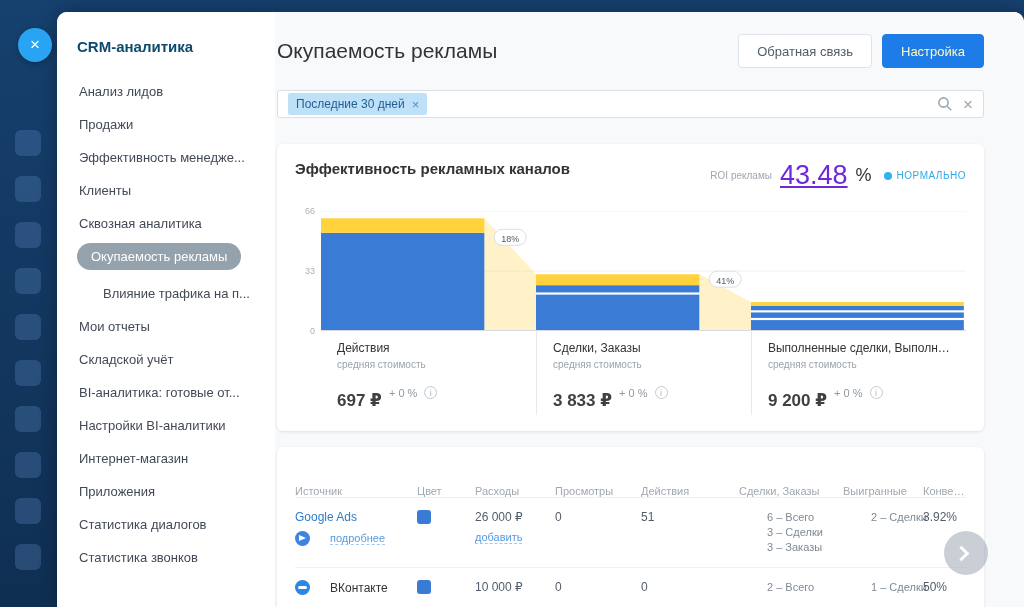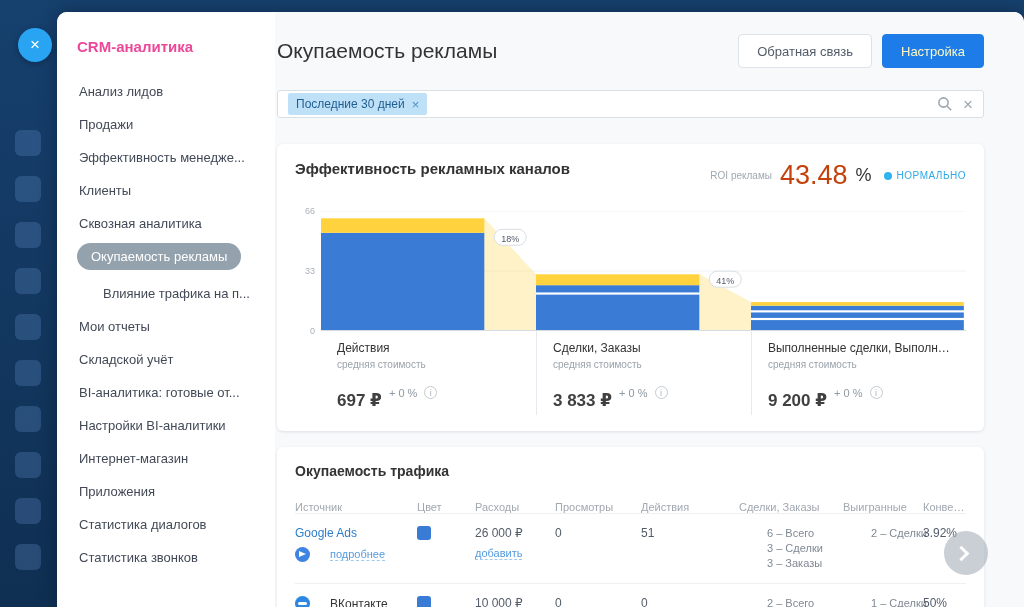--- a/index.html
+++ b/index.html
@@ -18,21 +18,21 @@
                background:#29a4f2; color:#fff; border:none; font-size:17px; line-height:32px;
                cursor:pointer; box-shadow:0 2px 6px rgba(0,0,0,.25); z-index:5; }
 
   
   .panel { position:absolute; left:57px; top:12px; right:0; bottom:0; background:#fff;
            border-radius:10px 10px 0 0; display:flex; overflow:hidden;
            box-shadow:0 0 18px rgba(0,0,0,.3); }
 
   
   .aside { width:218px; flex:0 0 218px; background:#fff; padding:26px 0 0 20px; }
-  .aside-title { font-size:15px; font-weight:bold; color:#ec4899; margin-bottom:20px; }
+  .aside-title { font-size:15px; font-weight:bold; color:#0c4a6e; margin-bottom:20px; }
   .nav-item { font-size:13px; color:#424956; padding:9px 10px 9px 2px; cursor:pointer; white-space:nowrap;
               overflow:hidden; text-overflow:ellipsis; max-width:196px; }
   .nav-item.active { display:inline-block; background:#93a2ad; color:#fff; border-radius:16px;
                      padding:6px 14px; margin:3px 0 3px 0; }
   .nav-item.sub { padding-left:26px; }
 
   
   .main { flex:1; background:#f8f9fb; padding:22px 40px 0 0; position:relative; }
   .main-inner { padding-left:2px; }
   .main-header { display:flex; align-items:center; justify-content:space-between; margin-bottom:22px; }
@@ -53,21 +53,21 @@
   .filter-clear { color:#9ca6ae; font-size:17px; cursor:pointer; line-height:1; }
 
   
   .card { background:#fff; border-radius:6px; box-shadow:0 1px 3px rgba(60,80,100,.14);
           padding:16px 18px; margin-bottom:16px; position:relative; }
   .card-title { font-size:15px; font-weight:600; color:#333; }
 
   
   .roi { position:absolute; right:18px; top:16px; display:flex; align-items:center; gap:8px; }
   .roi-label { font-size:10px; color:#a0a8b0; }
-  .roi-value { font-size:27px; color:#c2410c; font-weight:500; }
+  .roi-value { font-size:27px; color:#6d28d9; font-weight:500;text-decoration:underline; }
   .roi-unit { font-size:18px; color:#333; }
   .roi-status { display:flex; align-items:center; gap:5px; margin-left:4px; }
   .roi-dot { width:8px; height:8px; border-radius:50%; background:#2fb2f0; }
   .roi-status-text { font-size:10px; color:#2fa9e8; letter-spacing:.5px; }
 
   
   .chart-wrap { position:relative; margin:34px 0 0 26px; height:120px; }
   .y-ticks { position:absolute; left:-26px; top:0; height:100%; width:20px; }
   .y-tick { position:absolute; right:0; transform:translateY(-50%); font-size:9px; color:#aab2ba; }
   #funnel-svg { display:block; width:100%; height:120px; }
@@ -242,21 +242,20 @@
               <div class="foot-row">
                 <span class="foot-value">9 200 ₽</span>
                 <span class="foot-delta">+ 0 %</span>
                 <span class="info-icon">i</span>
               </div>
             </div>
           </div>
         </section>
 
         <section class="card">
-          <h2 class="card-title" style="font-size:14px">Окупаемость трафика</h2>
 
           <div class="t-grid t-head">
             <span>Источник</span>
             <span>Цвет</span>
             <span>Расходы</span>
             <span>Просмотры</span>
             <span>Действия</span>
             <span>Сделки, Заказы</span>
             <span>Выигранные</span>
             <span>Конверсия...</span>

